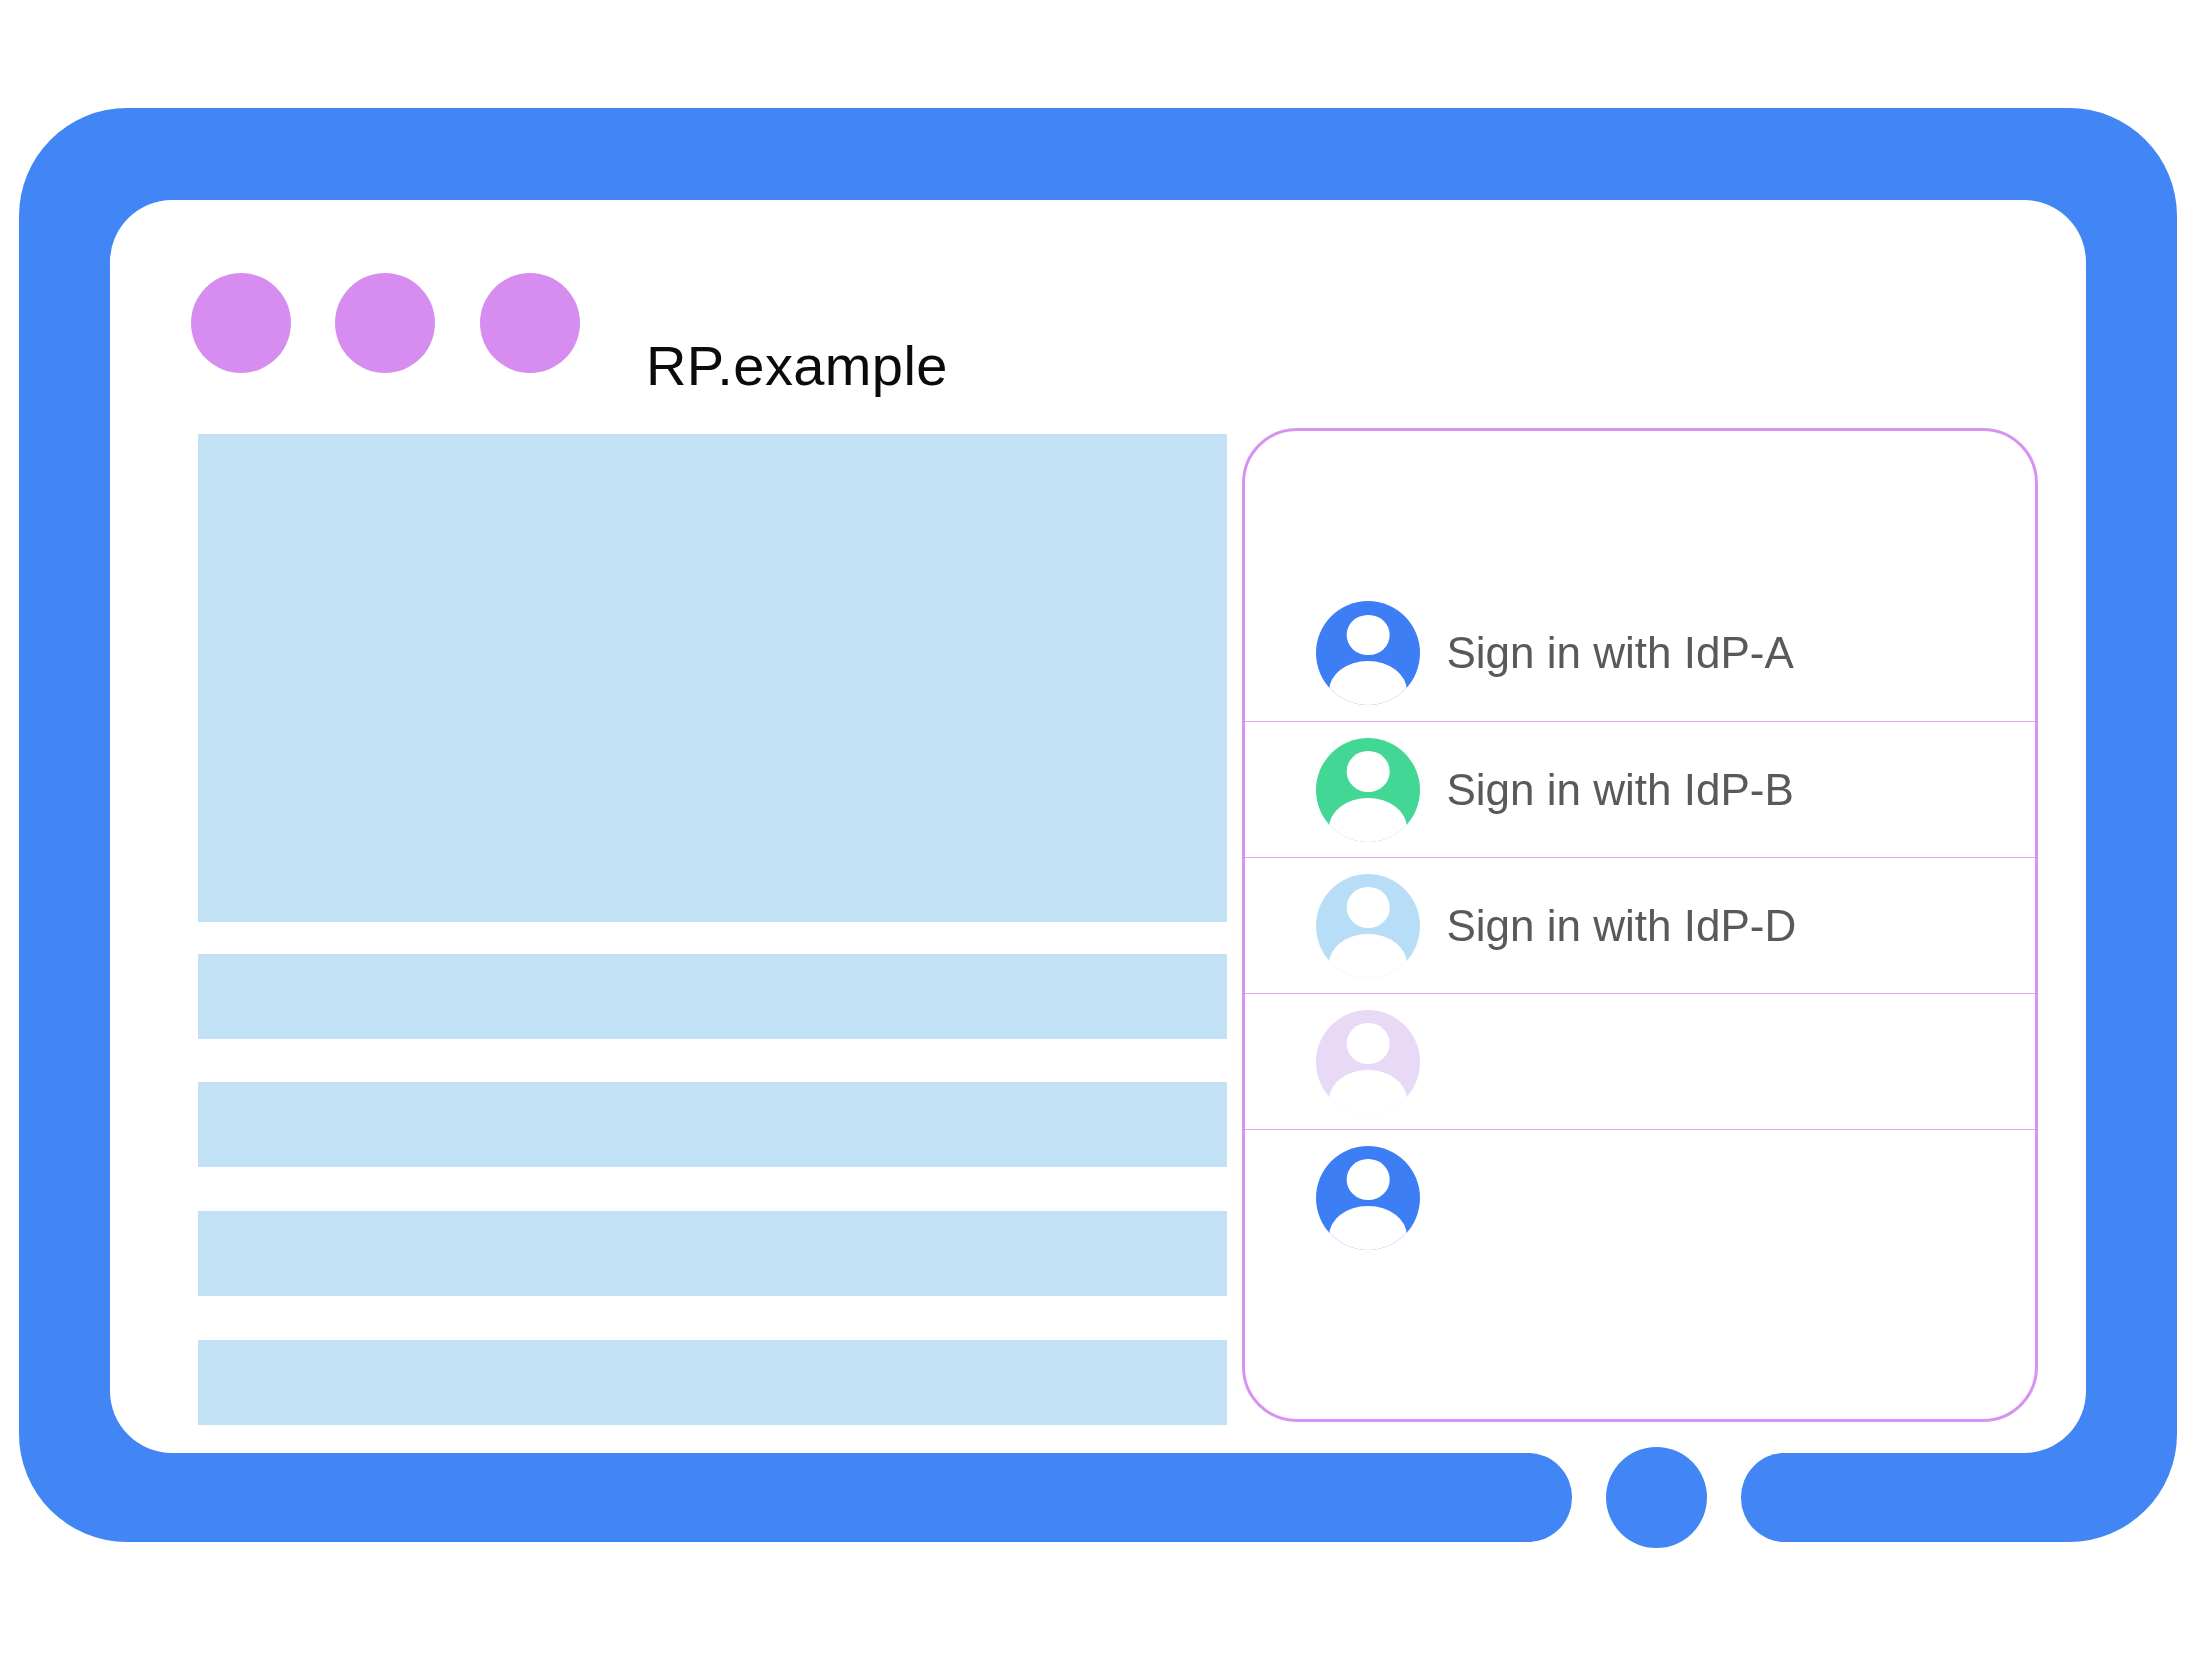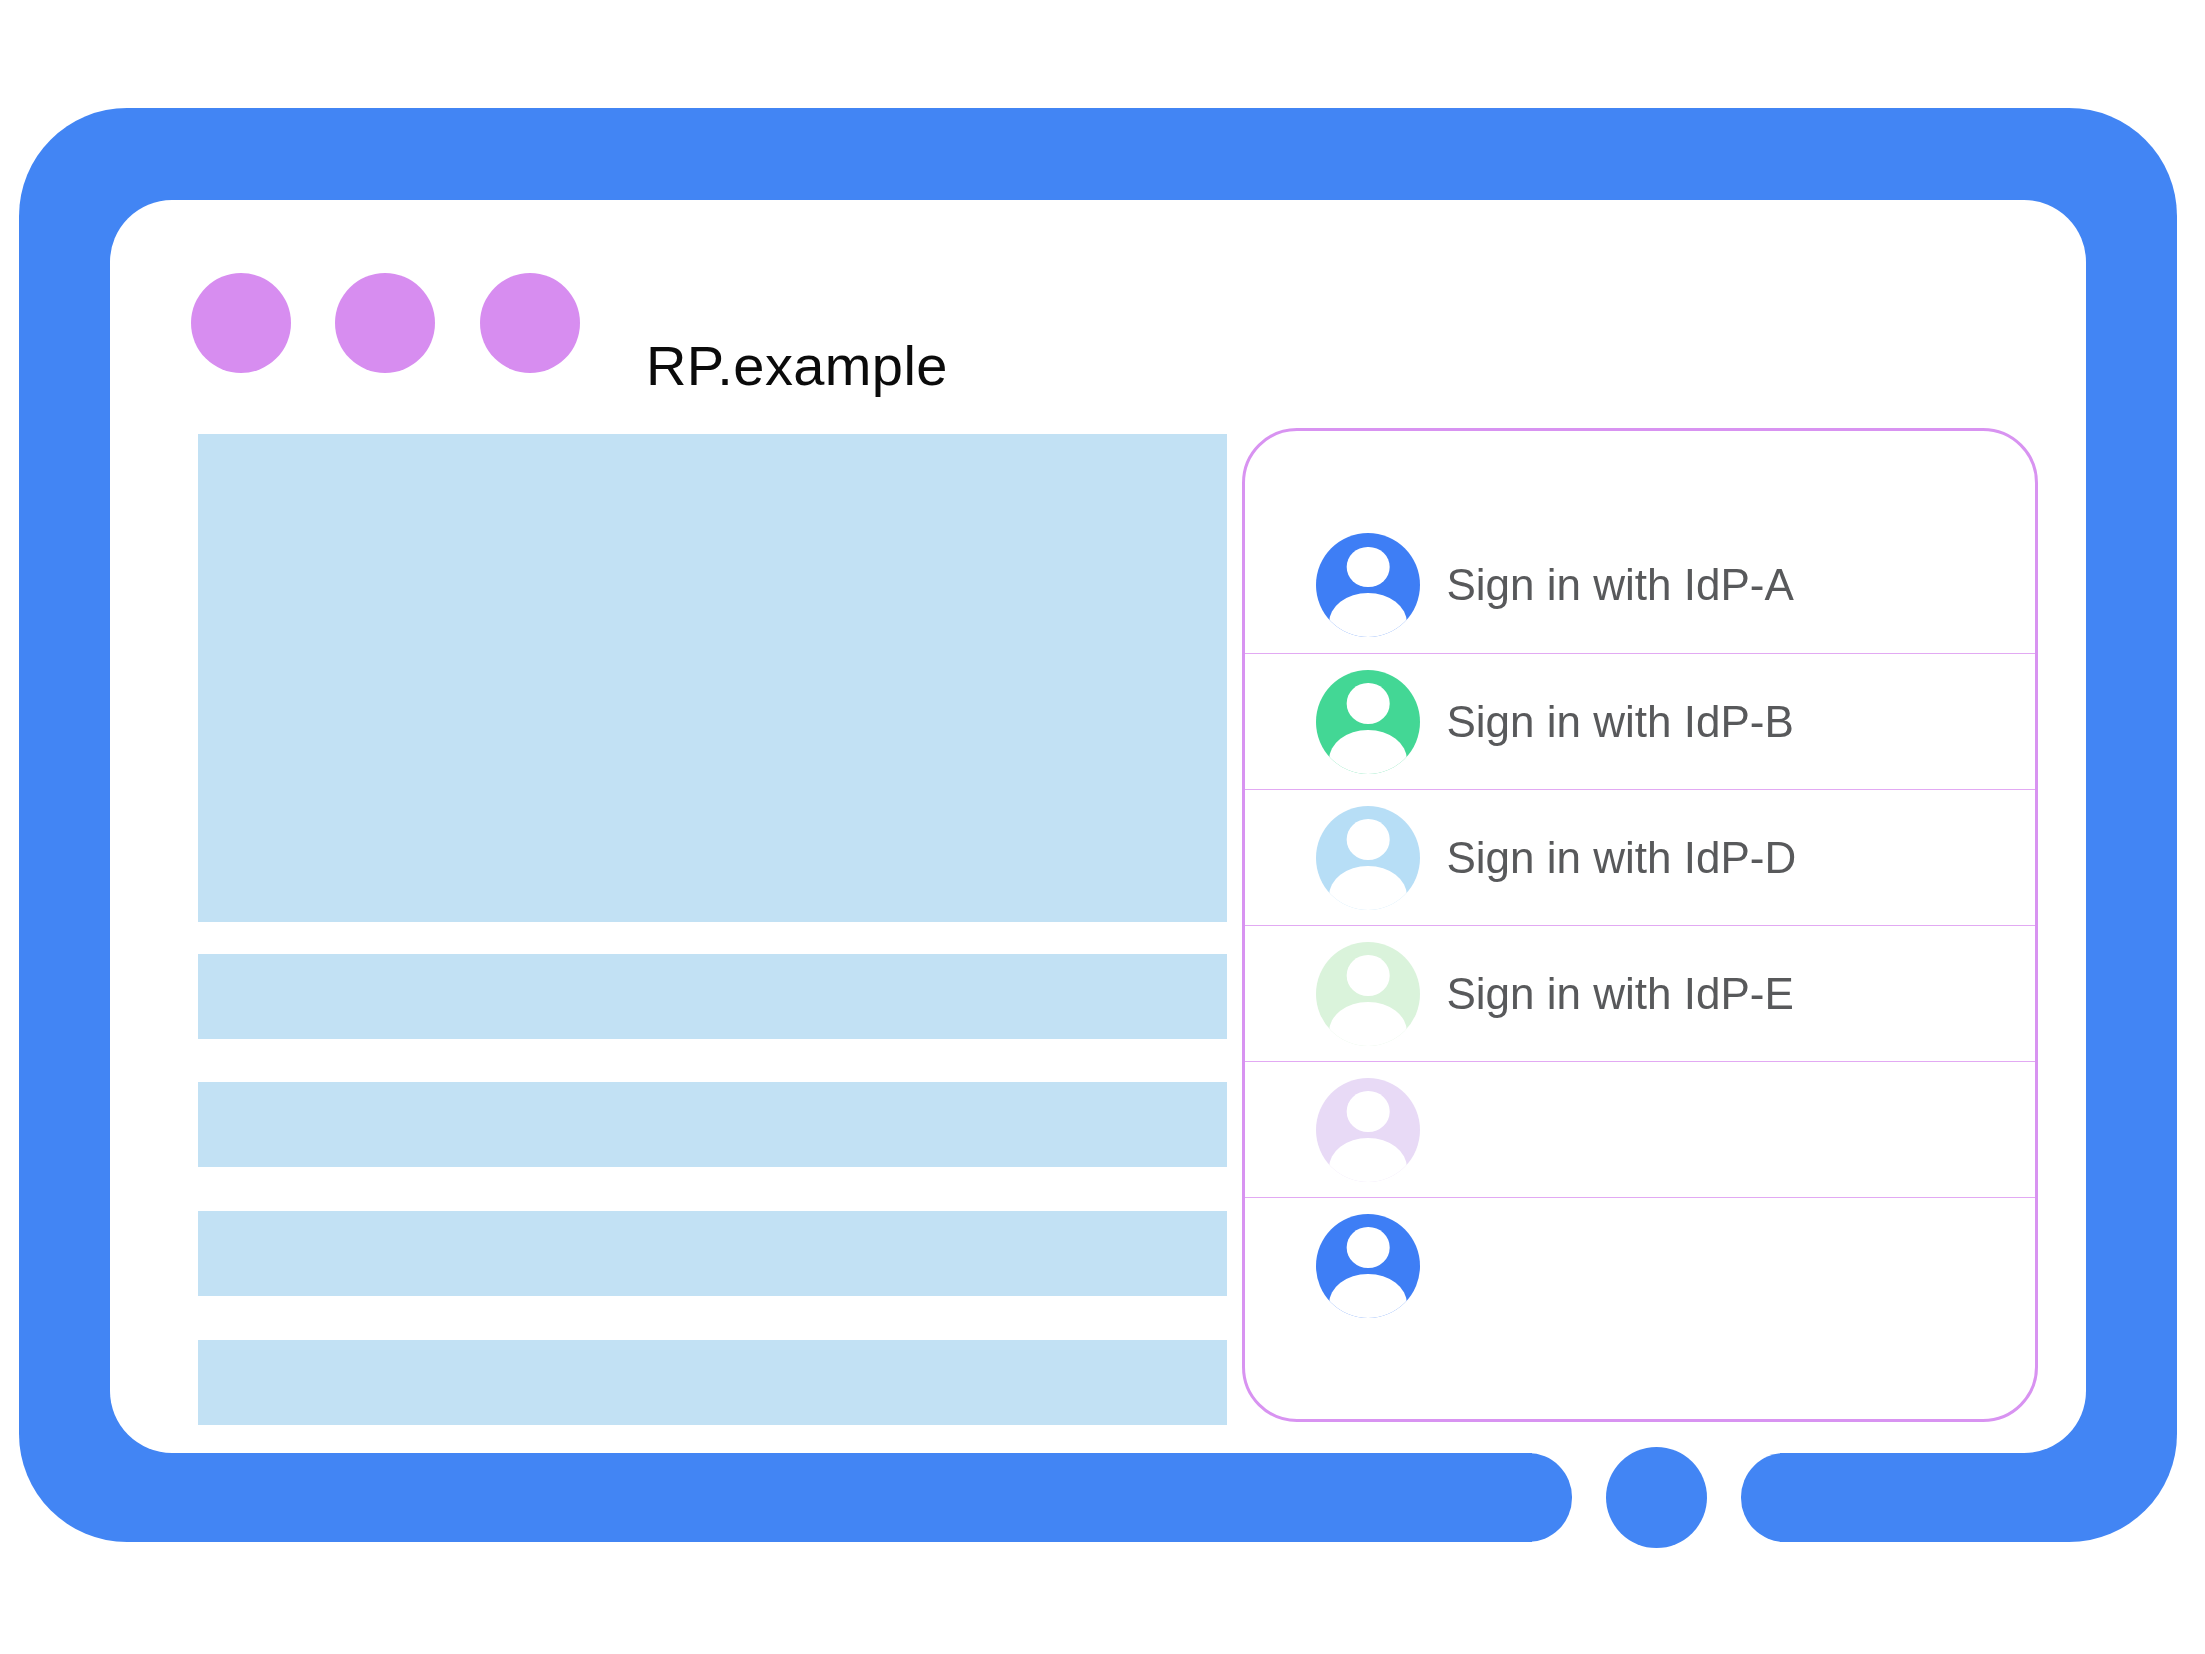--- a/index.html
+++ b/index.html
@@ -185,27 +185,20 @@
 
 
   <div class="signin-option">
     <span class="avatar" style="background-color: rgb(183, 222, 246);">
         <span class="head"></span>
         <span class="torso"></span>
       </span>
     <span class="option-label">Sign in with IdP-D</span>
   </div>
 
-  <div class="signin-option">
-    <span class="avatar" style="background-color: rgb(218, 243, 219);">
-        <span class="head"></span>
-        <span class="torso"></span>
-      </span>
-    <span class="option-label">Sign in with IdP-E</span>
-  </div>
 
   <div class="signin-option">
     <span class="avatar" style="background-color: rgb(232, 218, 246);">
         <span class="head"></span>
         <span class="torso"></span>
       </span>
   </div>
 
   <div class="signin-option">
     <span class="avatar" style="background-color: rgb(62, 126, 245);">

